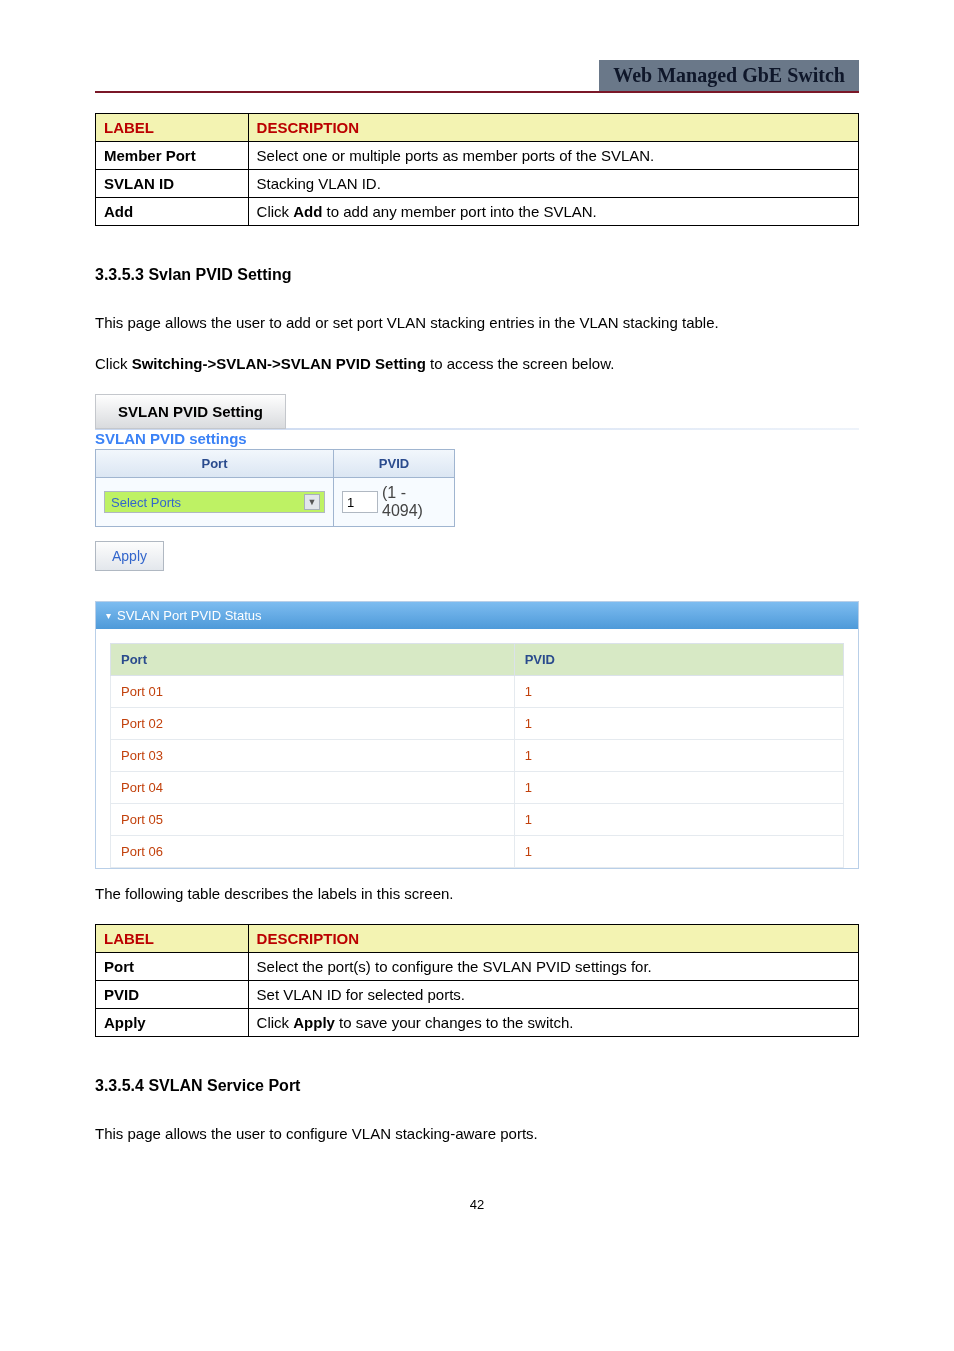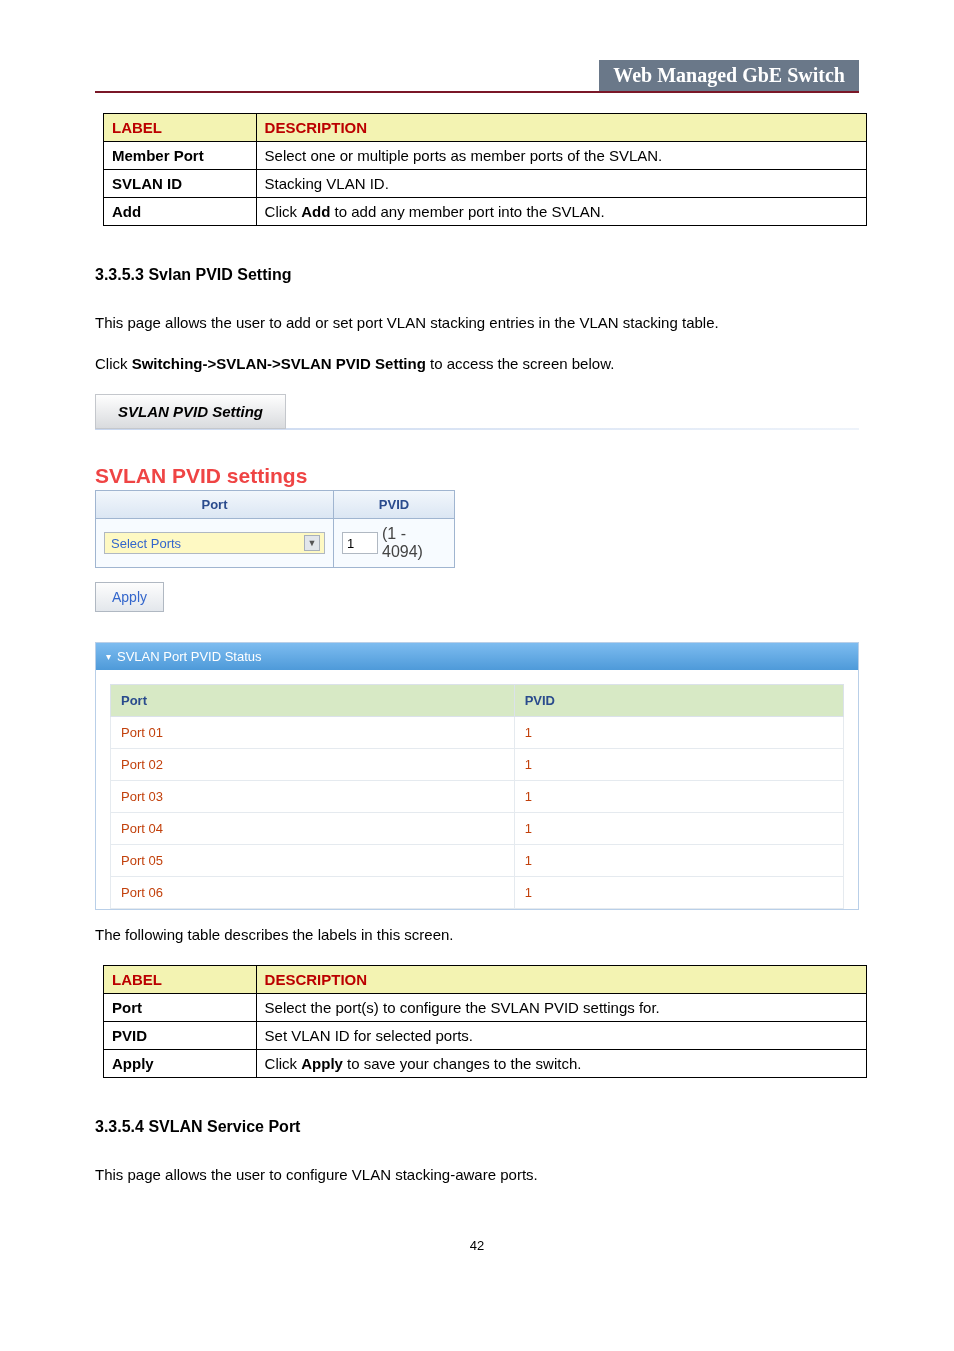--- a/index.html
+++ b/index.html
@@ -16,31 +16,30 @@
       color: #000;
     }
     .header-row {
       display: flex;
       justify-content: flex-end;
       border-bottom: 2px solid #7a1727;
       margin-bottom: 20px;
     }
     .header-badge {
       background: #6a7889;
-      color: #ffffff;
+      color: #0f172a;
       font-size: 20px;
       font-weight: bold;
       padding: 4px 14px;
       font-family: "Times New Roman", serif;
     }
     table.desc-table {
       width: 100%;
       border-collapse: collapse;
       margin-bottom: 40px;
-      margin-left: 8px;
     }
     table.desc-table th, table.desc-table td {
       border: 1.5px solid #000;
       text-align: left;
       padding: 5px 8px;
       vertical-align: top;
     }
     table.desc-table th {
       background: #f3f3b2;
       color: #bb0000;
@@ -54,40 +53,39 @@
       font-size: 16px;
       font-weight: bold;
       margin-bottom: 28px;
     }
     p.body-text {
       margin-bottom: 20px;
       line-height: 1.4;
     }
     .tab-header {
       margin-top: 12px;
-      margin-bottom: 34px;
-      font-style: italic;
+      margin-bottom: 0;
     }
     .tab-header-inner {
       display: inline-block;
       background: linear-gradient(#fefefe, #d9dbde);
       border: 1px solid #c4c7cc;
       padding: 8px 22px;
       font-weight: bold;
       font-size: 15px;
     }
     .tab-underline {
       height: 2px;
       background: linear-gradient(90deg, #c7d6ef, #eef3fa);
       margin-top: -1px;
     }
     .settings-title {
-      color: #ef4444;
-      font-weight: bold;
-      font-size: 21px;
+      color: #3b82f6;
+      font-weight: bold;
+      font-size: 15px;
       margin-bottom: 2px;
     }
     .settings-box {
       width: 360px;
       border: 1px solid #a0b5d0;
     }
     .settings-head-row {
       display: flex;
       background: linear-gradient(#f2f7fc, #dbe6f3);
       border-bottom: 1px solid #a0b5d0;
@@ -113,21 +111,21 @@
       align-items: center;
     }
     .settings-body-row .cell.pvid {
       width: 120px;
       display: flex;
       align-items: center;
       gap: 4px;
     }
     .select-like {
       border: 1px solid #b0b8c2;
-      background: #fef9c3;
+      background: #bef264;
       height: 22px;
       flex: 1;
       display: flex;
       align-items: center;
       justify-content: space-between;
       padding: 0 4px 0 6px;
       color: #3366cc;
       font-size: 13px;
     }
     .select-arrow {

